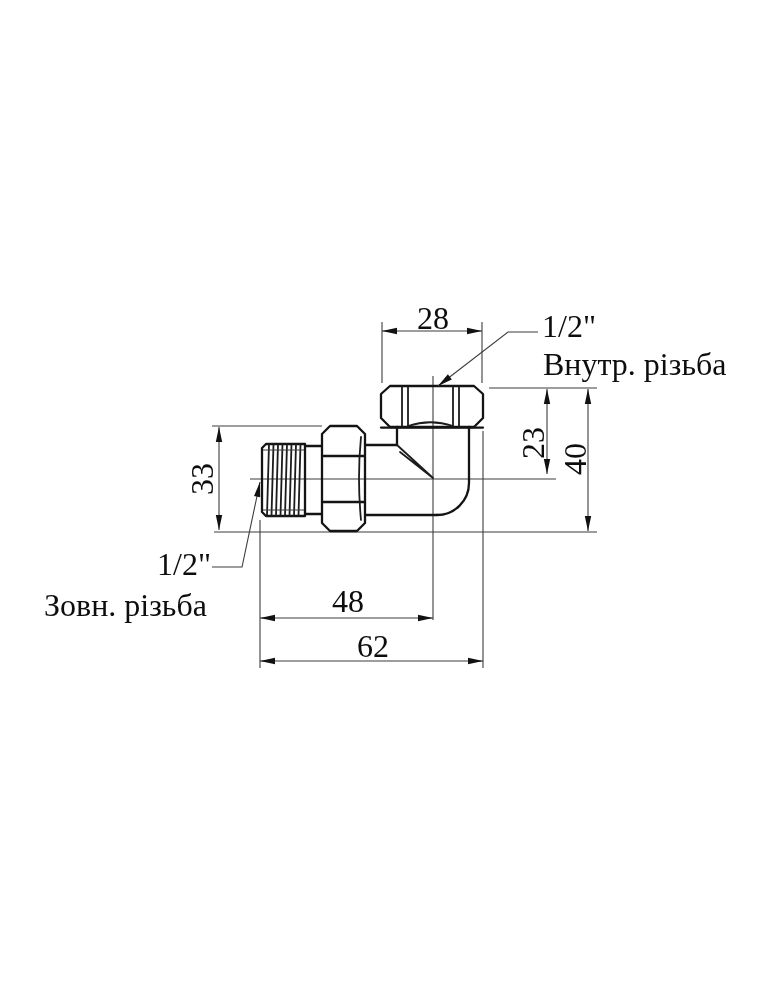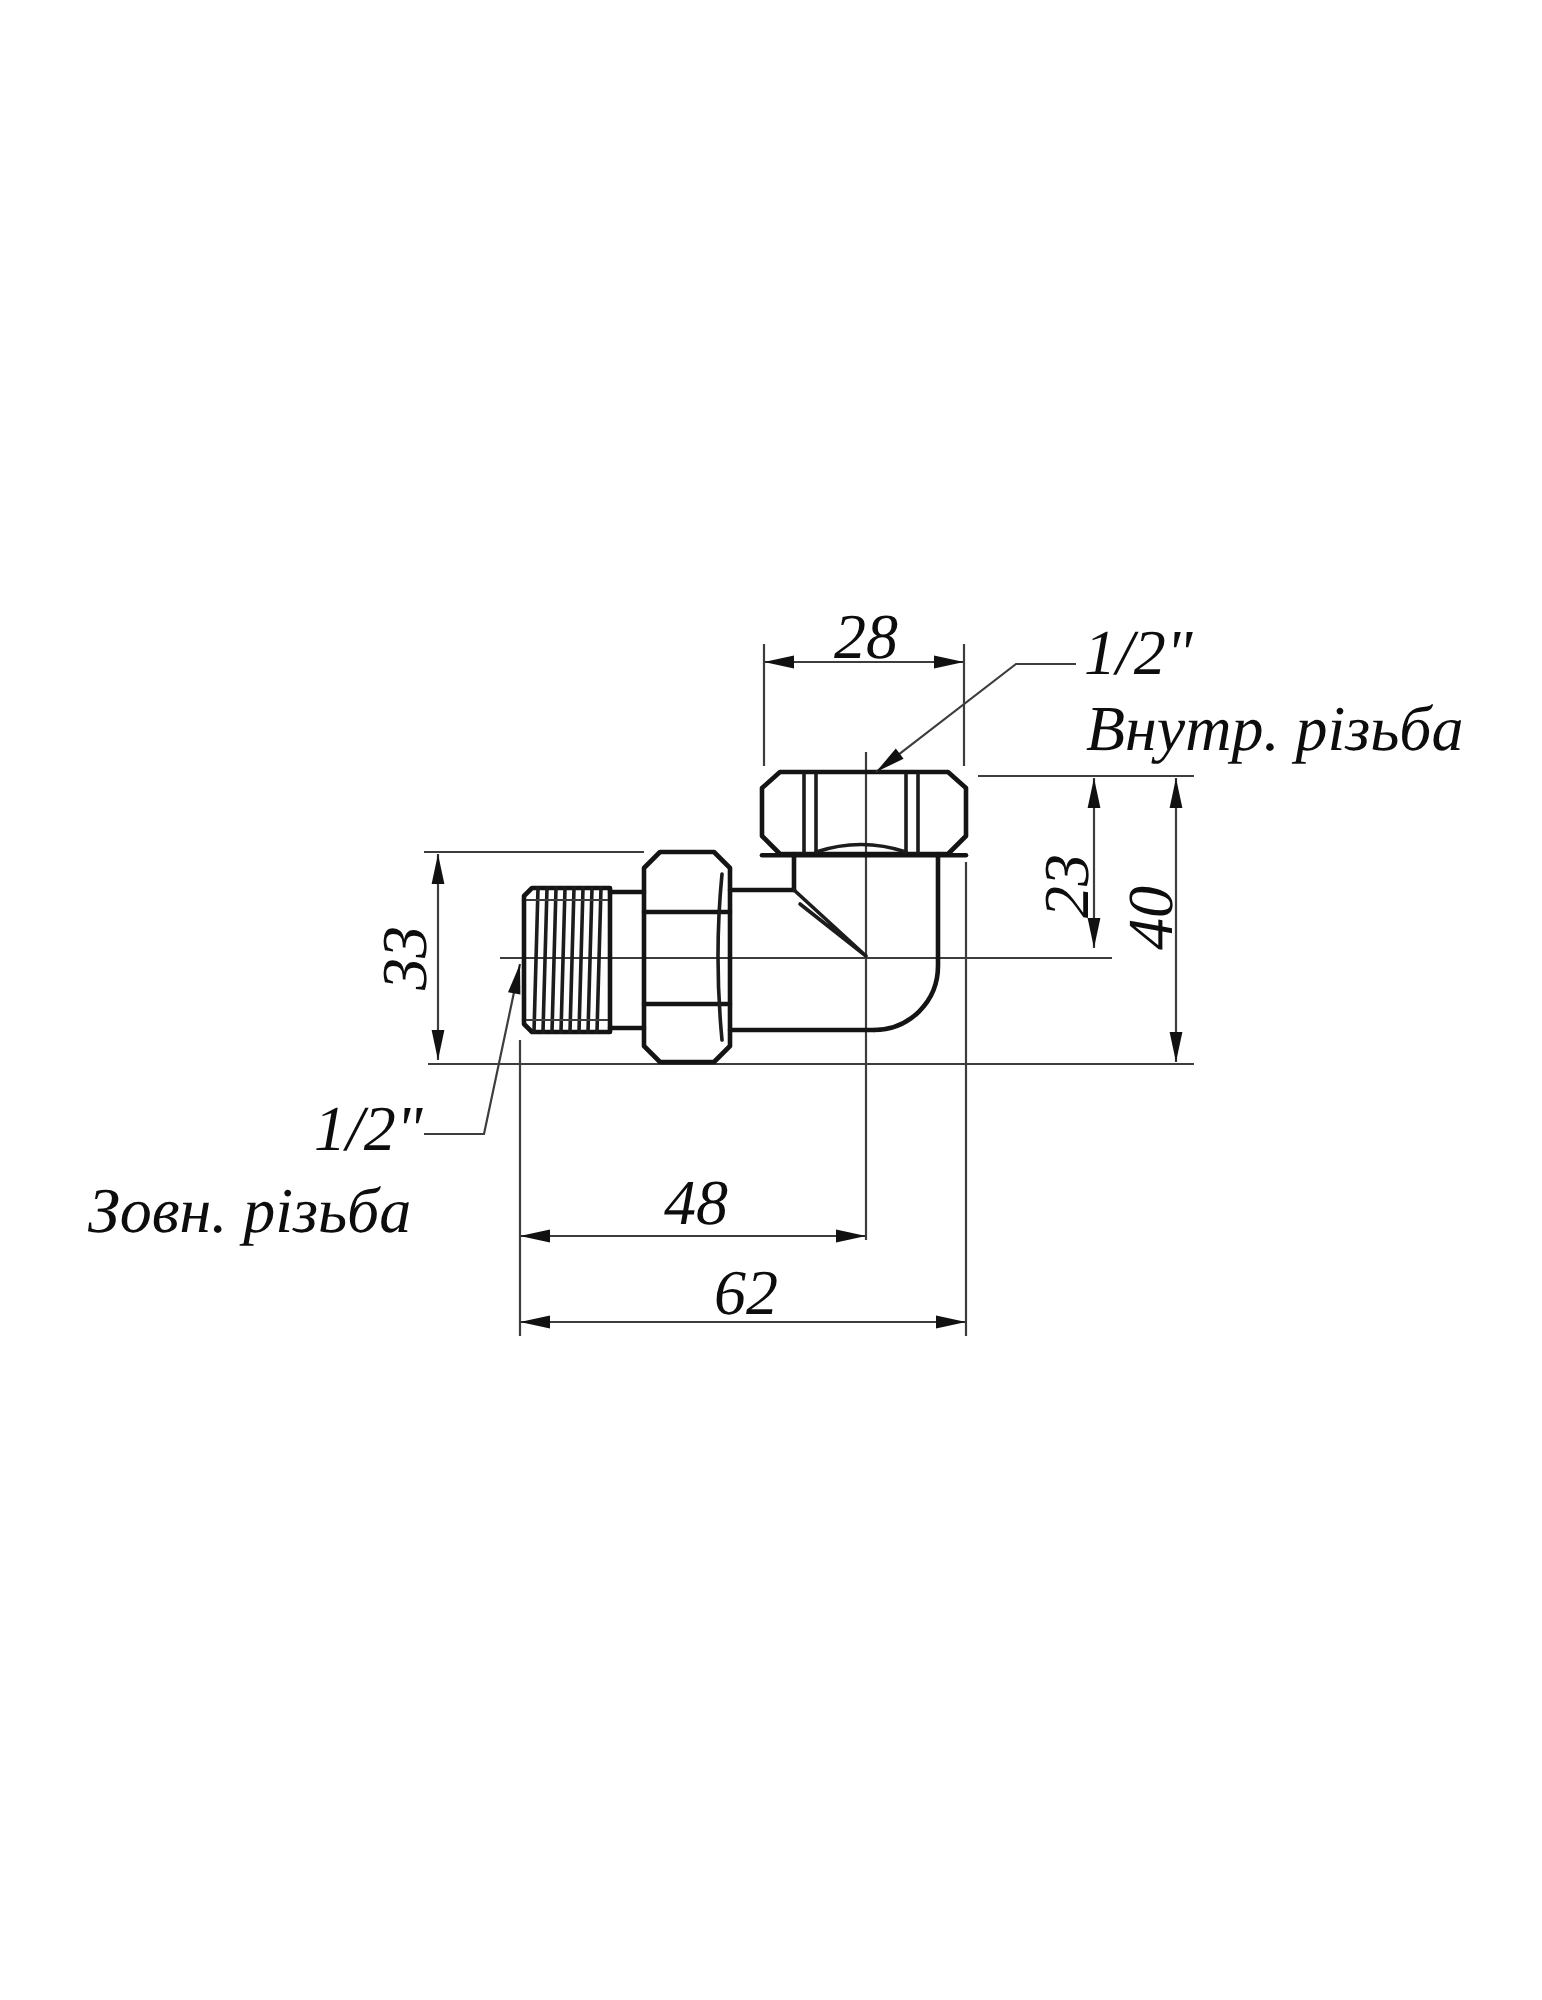--- a/index.html
+++ b/index.html
@@ -6,21 +6,20 @@
     margin: 0;
     padding: 0;
     background: #ffffff;
   }
   .canvas {
     position: relative;
     width: 771px;
     height: 768px;
     background: #ffffff;
     overflow: hidden;
-    font-style: italic;
   }
   svg {
     display: block;
     width: 771px;
     height: 1000px;
   }
   text {
     font-family: "Liberation Serif", "DejaVu Serif", serif;
     font-size: 32px;
     fill: #0d0d0d;

